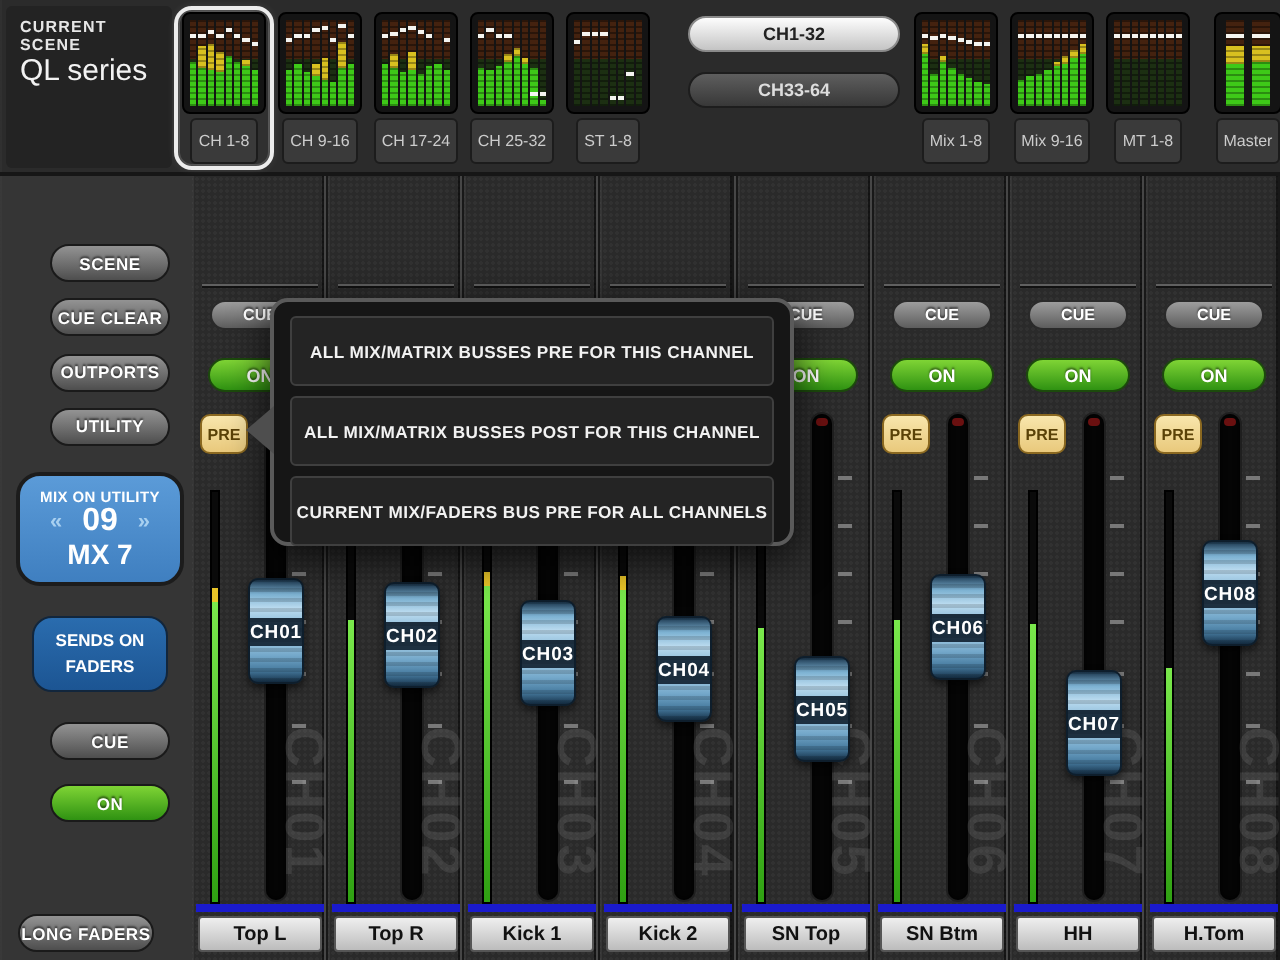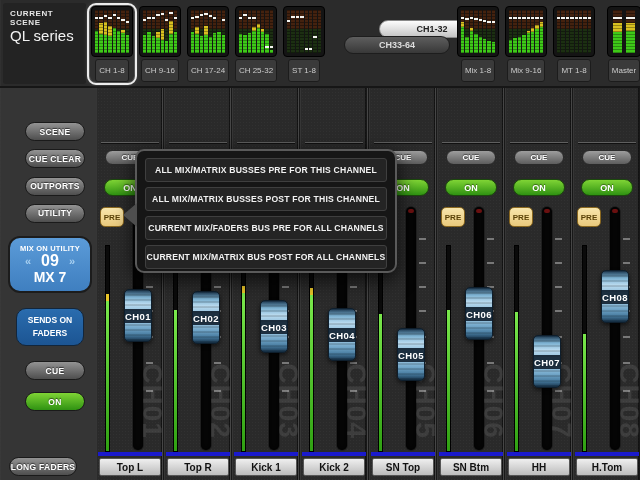--- a/index.html
+++ b/index.html
@@ -91,21 +91,21 @@
     box-shadow:0 2px 4px rgba(0,0,0,.6);}
   .s-cap .band{position:absolute;left:0;right:0;top:19px;height:14px;background:rgba(8,22,36,.85);
                color:#fff;font-size:9.5px;font-weight:bold;display:flex;align-items:center;justify-content:center;
                letter-spacing:.4px;}
   
   #popup{position:absolute;left:135px;top:149px;width:262px;height:124px;background:#161616;
          border:2px solid #5a5a5a;border-radius:9px;box-shadow:0 6px 20px rgba(0,0,0,.75);z-index:50;
          padding:7px 8px;display:flex;flex-direction:column;gap:5px;}
   #popup .tail{position:absolute;left:-14px;top:52px;width:0;height:0;
                border-top:12px solid transparent;border-bottom:12px solid transparent;border-right:14px solid #4e4e4e;}
-  .popup-item{height:24px;background:#242424;border:1px solid #3f3f3f;border-radius:3px;color:#f2f2f2;
+  .popup-item{height:35px;background:#242424;border:1px solid #3f3f3f;border-radius:3px;color:#f2f2f2;
               font-size:8.6px;font-weight:bold;letter-spacing:.2px;display:flex;align-items:center;justify-content:center;
               white-space:nowrap;}
 </style>
 </head>
 <body>
 
 <div id="app">
 
   <div id="header">
     <div id="scene">
@@ -292,21 +292,21 @@
             </div>
             <div class="bar">
               <div class="peak" style="bottom: 36%;"></div>
             </div>
             <div class="bar"></div>
           </div>
           <div class="bank-label">ST 1-8</div>
         </div>
       </div>
     <div id="layer-buttons">
-        <div class="layer-btn active" style="top: 20px; margin-left: 35px;">CH1-32</div>
+        <div class="layer-btn active" style="top: 8px;">CH1-32</div>
         <div class="layer-btn inactive" style="top: 36px;">CH33-64</div>
       </div>
     <div id="output-banks">
         <div class="bank" style="left: 456px;">
           <div class="box">
             <div class="bar">
               <div class="fill" style="height: 60%;"></div>
               <div class="yel" style="bottom: 60%; height: 12%;"></div>
               <div class="peak" style="bottom: 78%;"></div>
             </div>
@@ -649,17 +649,16 @@
       </div>
       <div class="vdiv" style="left: 571px;"></div>
     </div>
 
   <div id="popup">
     <div class="tail"></div>
     <div id="popup-items" style="display: flex; flex-direction: column; gap: 5px;">
         <div class="popup-item">ALL MIX/MATRIX BUSSES PRE FOR THIS CHANNEL</div>
         <div class="popup-item">ALL MIX/MATRIX BUSSES POST FOR THIS CHANNEL</div>
         <div class="popup-item">CURRENT MIX/FADERS BUS PRE FOR ALL CHANNELS</div>
-        <div class="popup-item">CURRENT MIX/MATRIX BUS POST FOR ALL CHANNELS</div>
       </div>
   </div>
 
 </div>
 
 </body></html>

